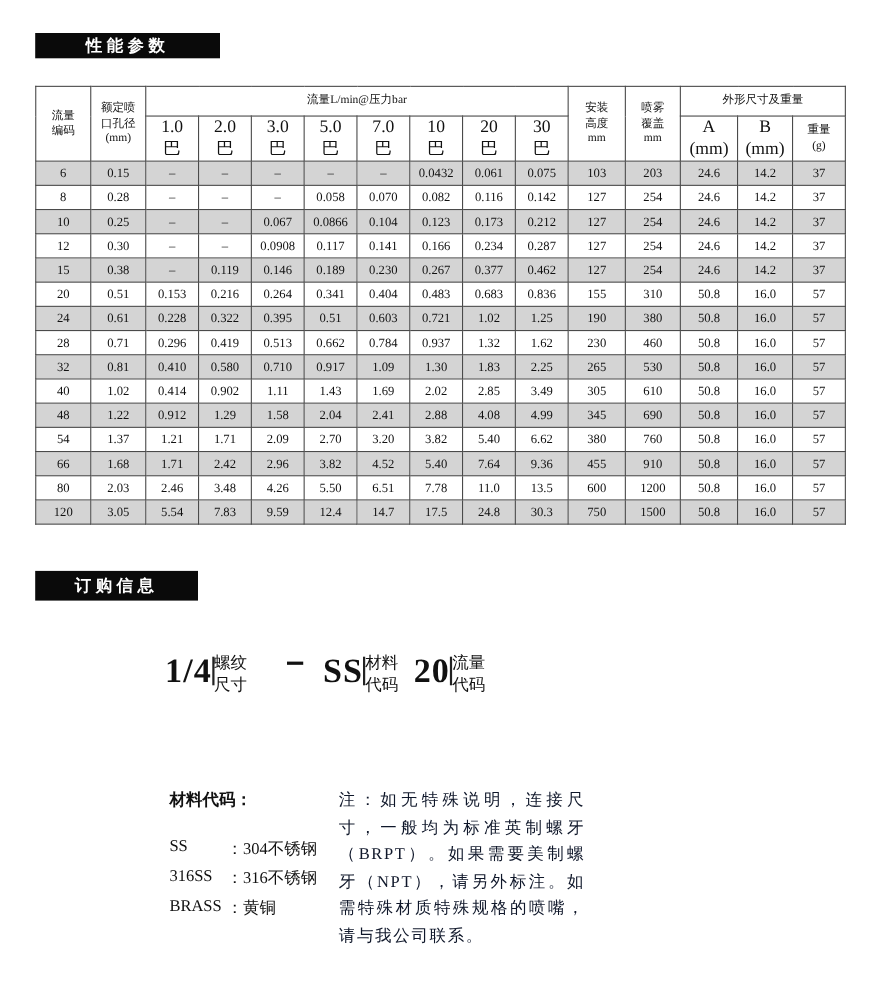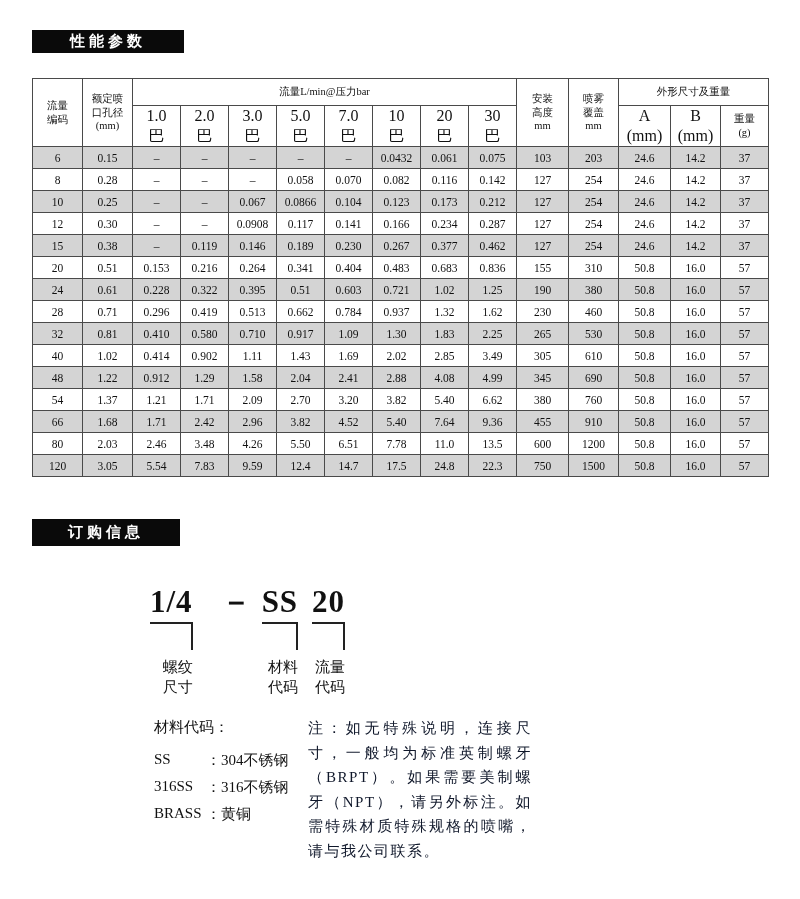--- a/index.html
+++ b/index.html
@@ -13,21 +13,21 @@
   .section-bar {
     position:absolute;
     background:#0a0a0a;
     color:#ffffff;
     font-family:"Liberation Sans","DejaVu Sans",sans-serif;
     font-weight:bold;
     font-size:15px;
     letter-spacing:4px;
     display:flex; align-items:center; justify-content:center;
   }
-  #bar-performance { left:32px; top:30px;  width:152px; height:23px; }
+  #bar-performance { left:32px; top:30px;  width:168px; height:23px; }
   #bar-ordering    { left:32px; top:519px; width:148px; height:27px; }
 
   table#spec-table {
     position:absolute; left:32px; top:78px; width:736px;
     border-collapse:collapse; table-layout:fixed;
   }
   #spec-table th, #spec-table td {
     border:1px solid #4a4a4a;
     text-align:center; vertical-align:middle;
     padding:0; overflow:hidden;
@@ -45,40 +45,40 @@
   #spec-table tbody td {
     font-size:11.5px;
     height:21px;
   }
   #spec-table tbody tr.alt td { background:#d4d4d4; }
 
   #ordering-diagram {
     position:absolute; left:150px; top:586px;
     display:flex; align-items:flex-start;
   }
-  .seg { display:flex; flex-direction:column; align-items:flex-end; }
+  .seg { display:flex; align-items:center; }
   .seg .code {
     font-size:31px; font-weight:bold; line-height:1; letter-spacing:1px;
     font-family:"Liberation Serif","DejaVu Serif",serif;
   }
   .seg .uline { align-self:stretch; height:0; border-top:2px solid #222; margin-top:5px; }
   .seg .tick  { width:2px; height:26px; background:#222; }
   .seg .lbl   {
     margin-top:7px; font-size:15px; line-height:20px;
     white-space:pre-line; text-align:center; color:#111;
   }
   .seg-gap-a { margin-right:18px; }
   .seg-gap-b { margin-right:14px; }
   .dash { font-size:31px; font-weight:bold; line-height:1; margin:0 10px; }
 
   #material-codes {
     position:absolute; left:154px; top:718px;
     font-size:15px; color:#111;
   }
-  #material-codes .mtitle { margin-bottom:14px; }
+  #material-codes .mtitle { margin-bottom:25px;font-weight:bold; }
   #material-codes .mline { display:flex; margin-bottom:8px; }
   #material-codes .mcode { width:52px; }
 
   #note-block {
     position:absolute; left:308px; top:716px; width:224px;
     font-size:15px; line-height:24.5px;
     text-align:justify; letter-spacing:1.5px; color:#0f172a;
   }
 </style>
 </head>
@@ -387,21 +387,21 @@
       <tr class="alt">
         <td>120</td>
         <td>3.05</td>
         <td>5.54</td>
         <td>7.83</td>
         <td>9.59</td>
         <td>12.4</td>
         <td>14.7</td>
         <td>17.5</td>
         <td>24.8</td>
-        <td>22.3</td>
+        <td>30.3</td>
         <td>750</td>
         <td>1500</td>
         <td>50.8</td>
         <td>16.0</td>
         <td>57</td>
       </tr>
     </tbody>
 </table>
 
 <div class="section-bar" id="bar-ordering">订购信息</div>

